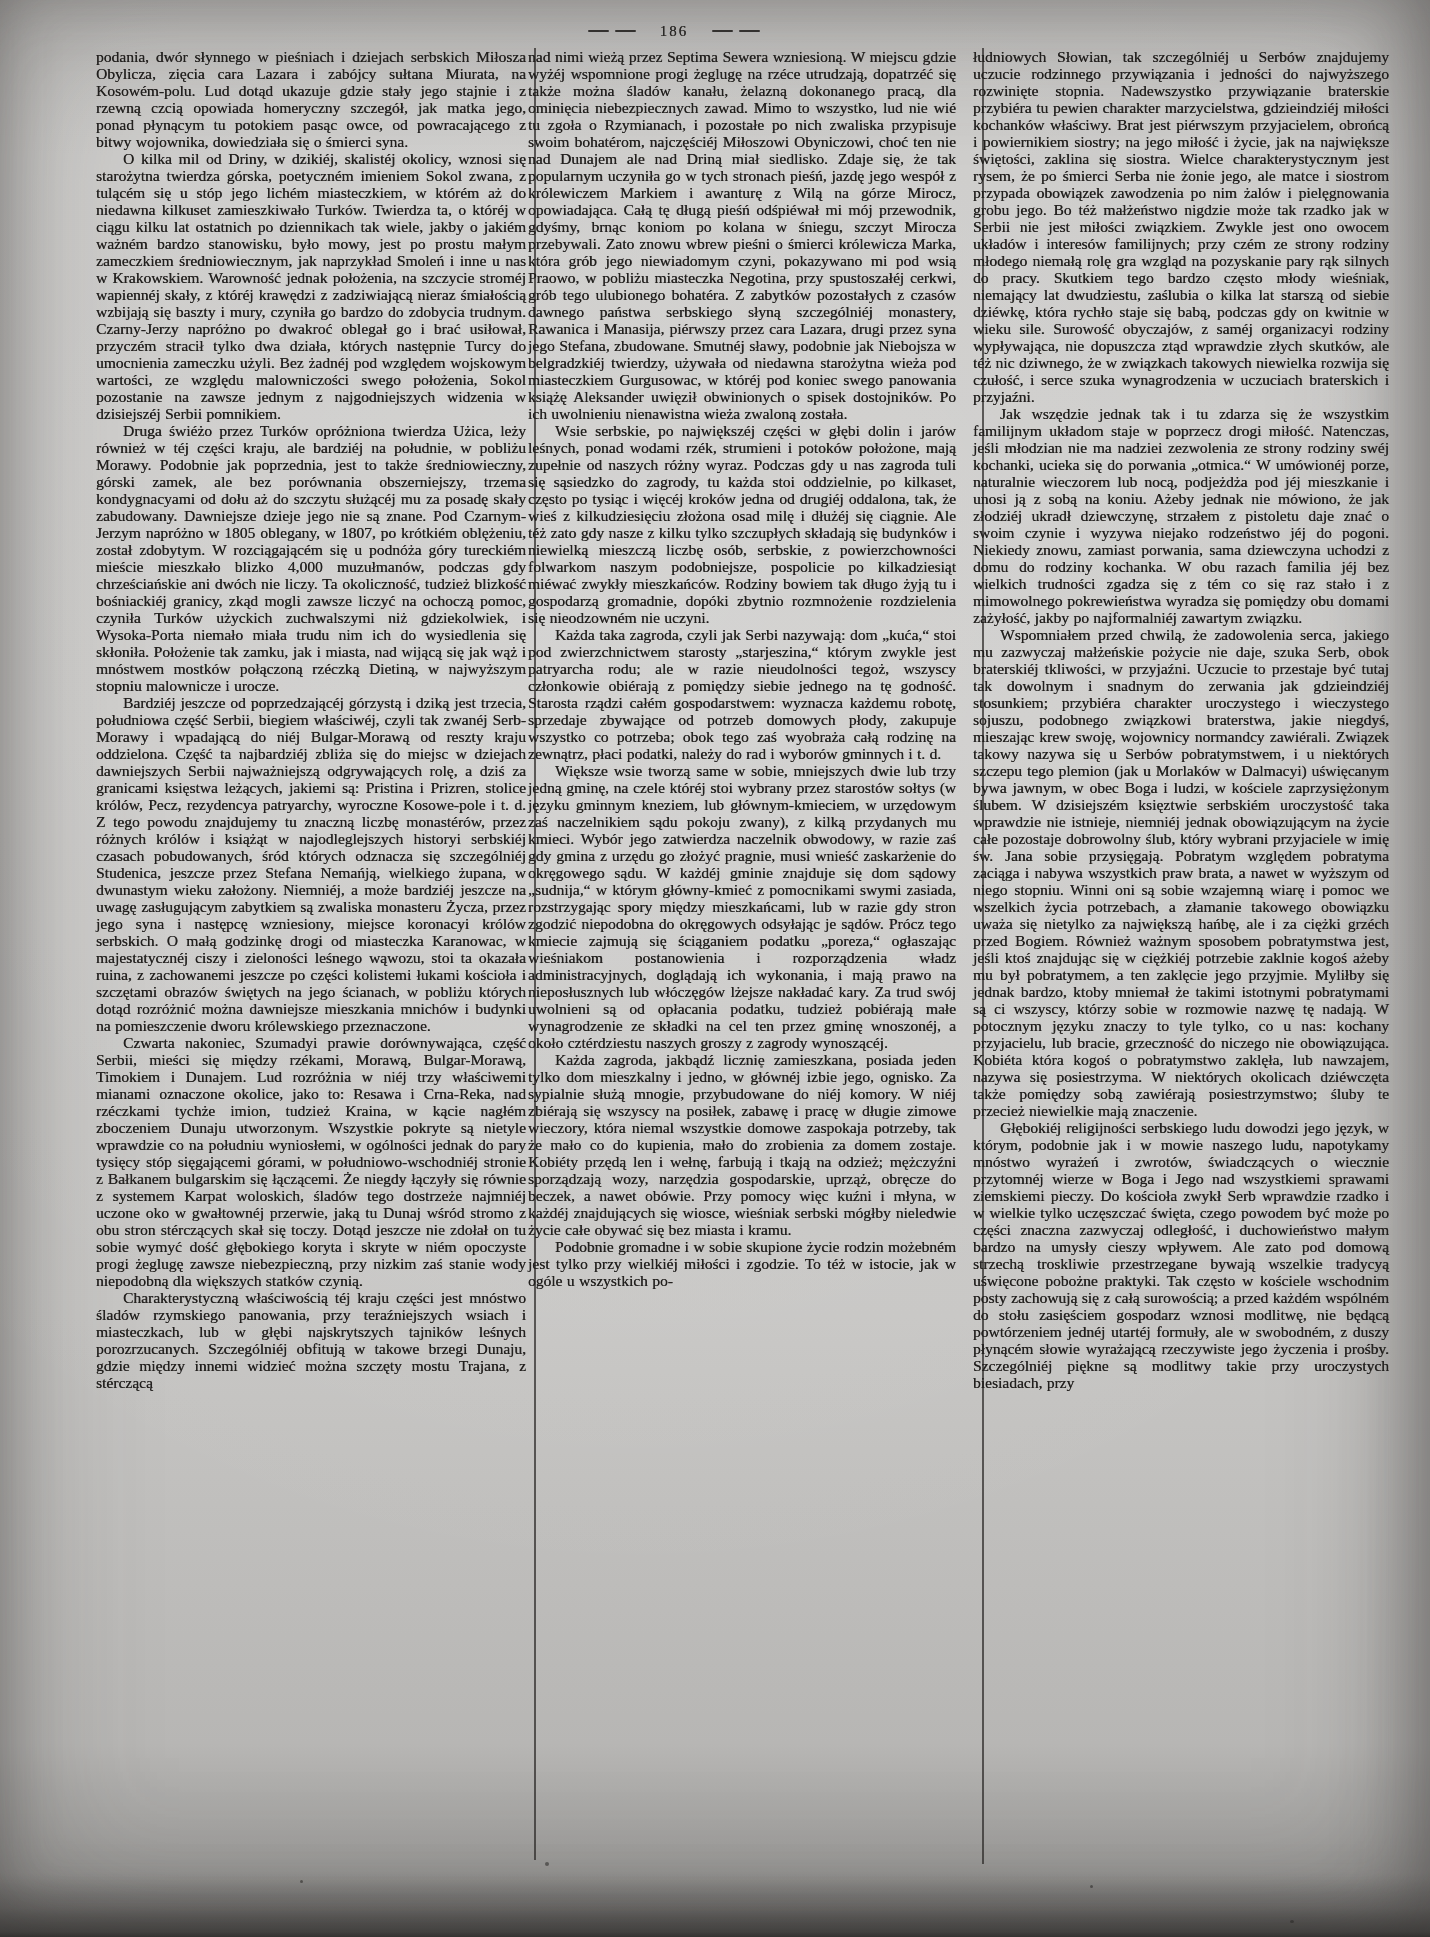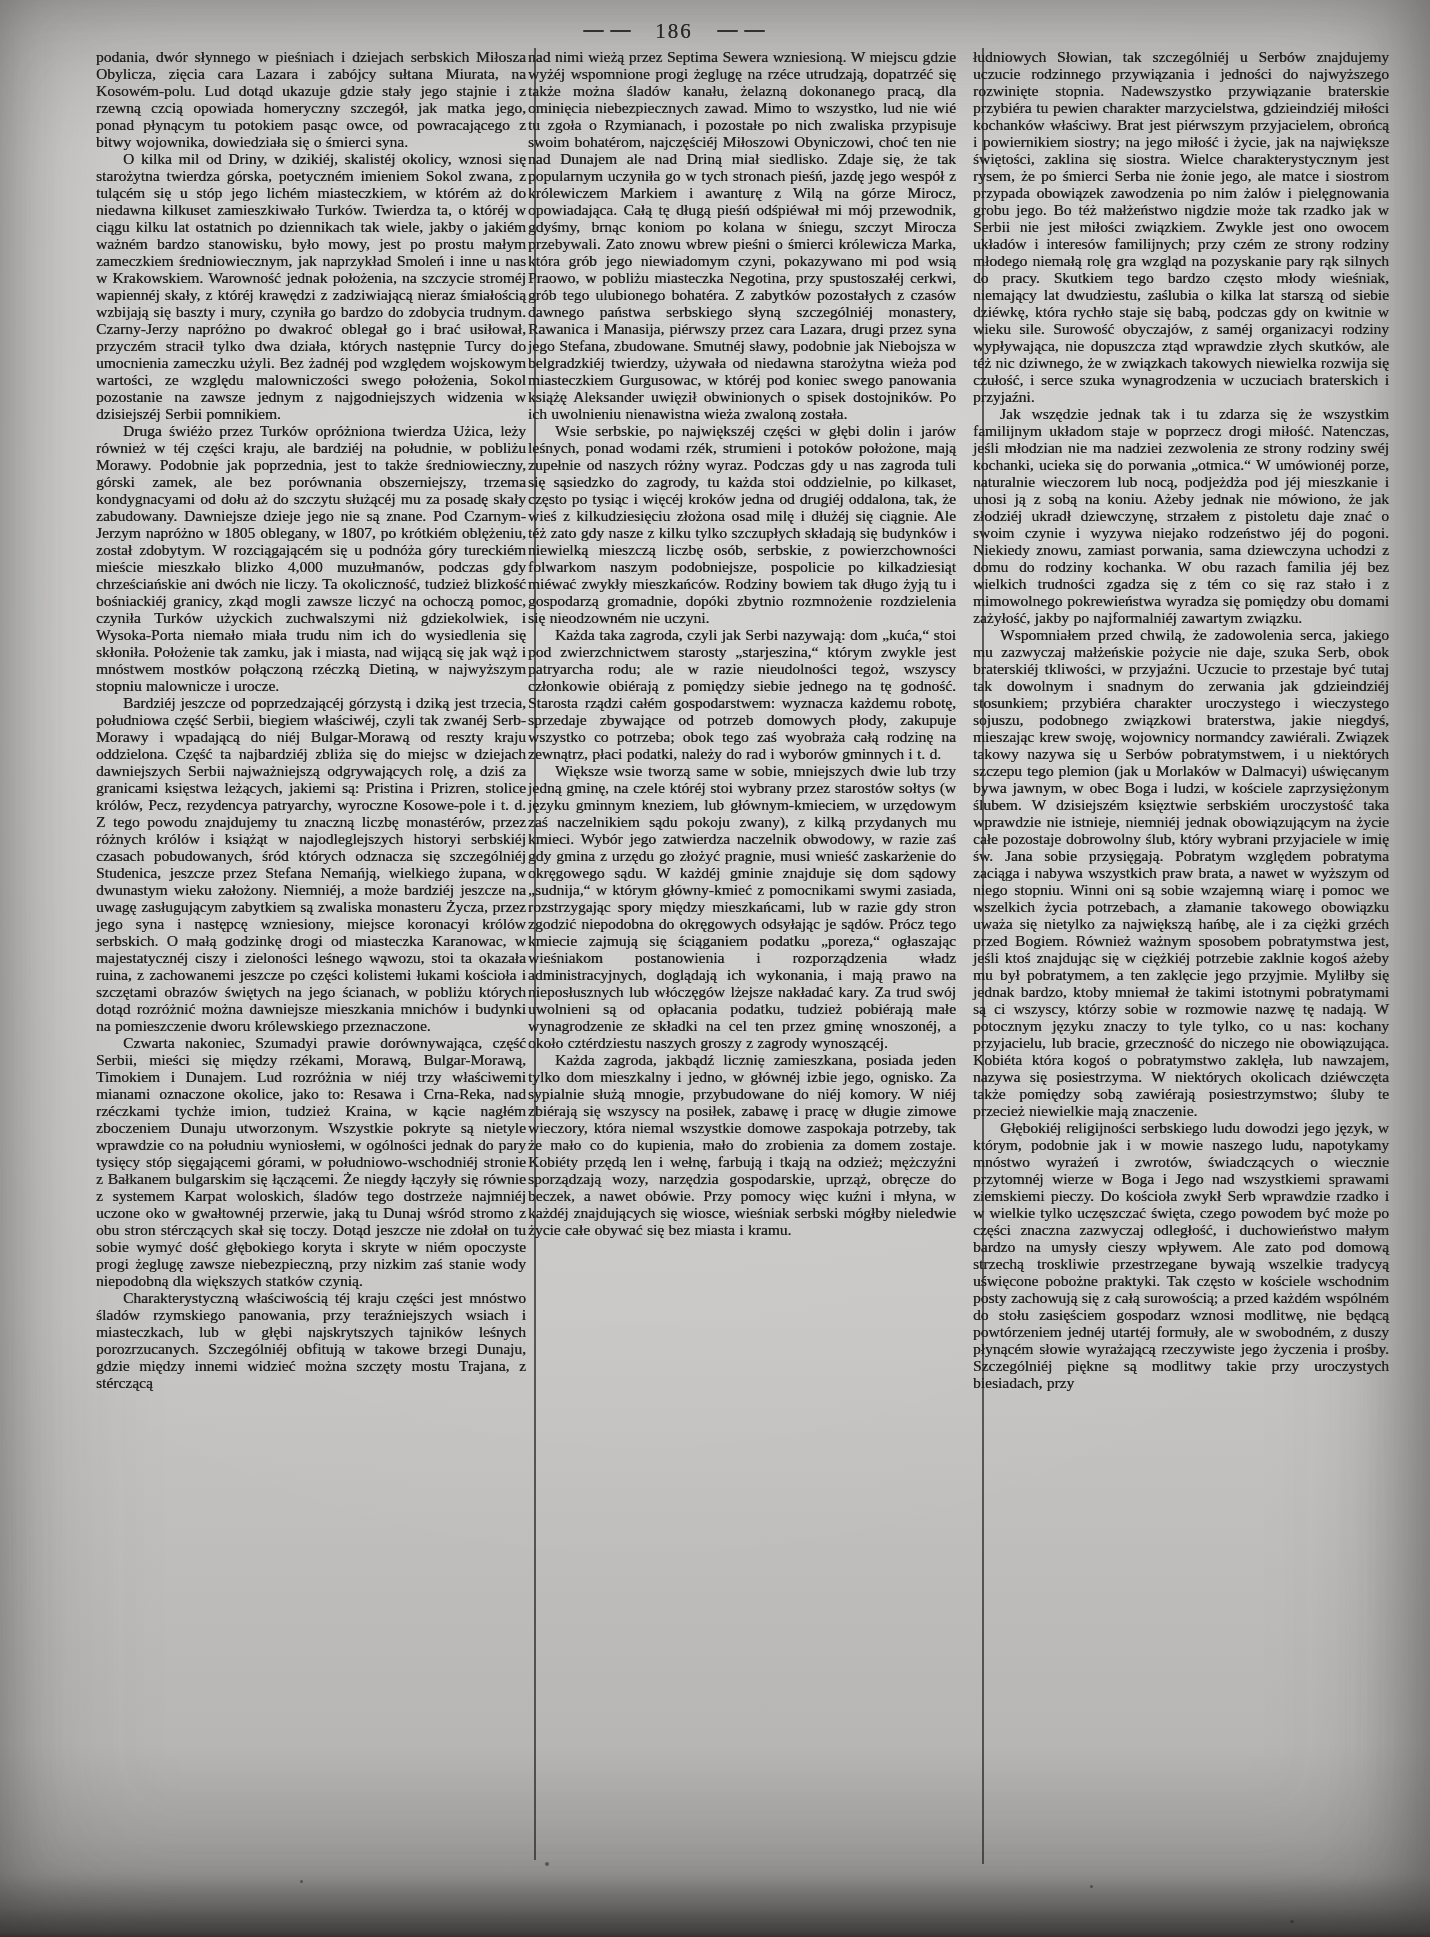--- a/index.html
+++ b/index.html
@@ -15,21 +15,21 @@
     font-family:"Liberation Serif","DejaVu Serif",serif;
     color:#211f1d;
   }
   .header{
     position:absolute;top:16px;left:538px;width:272px;height:30px;
     display:flex;align-items:center;justify-content:center;gap:24px;
   }
   .rule-group{display:flex;gap:6px;align-items:center;}
   .rule{width:21px;height:2.6px;background:#33312f;border-radius:1px;}
   .page-number{
-    font-size:21px;letter-spacing:2px;color:#2a2826;
+    font-size:15px;letter-spacing:2px;color:#2a2826;
     text-shadow:0 0 .5px rgba(42,40,38,.85);
   }
   .col{
     position:absolute;top:48px;
     text-align:justify;
     font-size:15.5px;line-height:17px;
     text-shadow:.3px 0 0 rgba(33,31,29,.85);
     word-spacing:.5px;
   }
   #col1{left:96px;width:430px;}
@@ -74,20 +74,21 @@
       <p class="para">Czwarta nakoniec, Szumadyi prawie dorównywająca, część Serbii, mieści się między rzékami, Morawą, Bulgar-Morawą, Timokiem i Dunajem. Lud rozróżnia w niéj trzy właściwemi mianami oznaczone okolice, jako to: Resawa i Crna-Reka, nad rzéczkami tychże imion, tudzież Kraina, w kącie nagłém zboczeniem Dunaju utworzonym. Wszystkie pokryte są nietyle wprawdzie co na południu wyniosłemi, w ogólności jednak do pary tysięcy stóp sięgającemi górami, w południowo-wschodniéj stronie z Bałkanem bulgarskim się łączącemi. Że niegdy łączyły się równie z systemem Karpat woloskich, śladów tego dostrzeże najmniéj uczone oko w gwałtownéj przerwie, jaką tu Dunaj wśród stromo z obu stron stérczących skał się toczy. Dotąd jeszcze nie zdołał on tu sobie wymyć dość głębokiego koryta i skryte w niém opoczyste progi żeglugę zawsze niebezpieczną, przy nizkim zaś stanie wody niepodobną dla większych statków czynią.</p>
       <p class="para">Charakterystyczną właściwością téj kraju części jest mnóstwo śladów rzymskiego panowania, przy teraźniejszych wsiach i miasteczkach, lub w głębi najskrytszych tajników leśnych porozrzucanych. Szczególniéj obfitują w takowe brzegi Dunaju, gdzie między innemi widzieć można szczęty mostu Trajana, z stérczącą</p>
     </div>
   <div id="divider1" class="divider"></div>
   <div id="col2" class="col">
       <p class="para cont">nad nimi wieżą przez Septima Sewera wzniesioną. W miejscu gdzie wyżéj wspomnione progi żeglugę na rzéce utrudzają, dopatrzéć się także można śladów kanału, żelazną dokonanego pracą, dla ominięcia niebezpiecznych zawad. Mimo to wszystko, lud nie wié tu zgoła o Rzymianach, i pozostałe po nich zwaliska przypisuje swoim bohatérom, najczęściéj Miłoszowi Obyniczowi, choć ten nie nad Dunajem ale nad Driną miał siedlisko. Zdaje się, że tak popularnym uczyniła go w tych stronach pieśń, jazdę jego wespół z królewiczem Markiem i awanturę z Wilą na górze Mirocz, opowiadająca. Całą tę długą pieśń odśpiéwał mi mój przewodnik, gdyśmy, brnąc koniom po kolana w śniegu, szczyt Mirocza przebywali. Zato znowu wbrew pieśni o śmierci królewicza Marka, która grób jego niewiadomym czyni, pokazywano mi pod wsią Praowo, w pobliżu miasteczka Negotina, przy spustoszałéj cerkwi, grób tego ulubionego bohatéra. Z zabytków pozostałych z czasów dawnego państwa serbskiego słyną szczególniéj monastery, Rawanica i Manasija, piérwszy przez cara Lazara, drugi przez syna jego Stefana, zbudowane. Smutnéj sławy, podobnie jak Niebojsza w belgradzkiéj twierdzy, używała od niedawna starożytna wieża pod miasteczkiem Gurgusowac, w któréj pod koniec swego panowania książę Aleksander uwięził obwinionych o spisek dostojników. Po ich uwolnieniu nienawistna wieża zwaloną została.</p>
       <p class="para">Wsie serbskie, po największéj części w głębi dolin i jarów leśnych, ponad wodami rzék, strumieni i potoków położone, mają zupełnie od naszych różny wyraz. Podczas gdy u nas zagroda tuli się sąsiedzko do zagrody, tu każda stoi oddzielnie, po kilkaset, często po tysiąc i więcéj kroków jedna od drugiéj oddalona, tak, że wieś z kilkudziesięciu złożona osad milę i dłużéj się ciągnie. Ale téż zato gdy nasze z kilku tylko szczupłych składają się budynków i niewielką mieszczą liczbę osób, serbskie, z powierzchowności folwarkom naszym podobniejsze, pospolicie po kilkadziesiąt miéwać zwykły mieszkańców. Rodziny bowiem tak długo żyją tu i gospodarzą gromadnie, dopóki zbytnio rozmnożenie rozdzielenia się nieodzowném nie uczyni.</p>
       <p class="para">Każda taka zagroda, czyli jak Serbi nazywają: dom „kuća,“ stoi pod zwierzchnictwem starosty „starjeszina,“ którym zwykle jest patryarcha rodu; ale w razie nieudolności tegoż, wszyscy członkowie obiérają z pomiędzy siebie jednego na tę godność. Starosta rządzi całém gospodarstwem: wyznacza każdemu robotę, sprzedaje zbywające od potrzeb domowych płody, zakupuje wszystko co potrzeba; obok tego zaś wyobraża całą rodzinę na zewnątrz, płaci podatki, należy do rad i wyborów gminnych i t. d.</p>
       <p class="para">Większe wsie tworzą same w sobie, mniejszych dwie lub trzy jedną gminę, na czele któréj stoi wybrany przez starostów sołtys (w języku gminnym kneziem, lub głównym-kmieciem, w urzędowym zaś naczelnikiem sądu pokoju zwany), z kilką przydanych mu kmieci. Wybór jego zatwierdza naczelnik obwodowy, w razie zaś gdy gmina z urzędu go złożyć pragnie, musi wnieść zaskarżenie do okręgowego sądu. W każdéj gminie znajduje się dom sądowy „sudnija,“ w którym główny-kmieć z pomocnikami swymi zasiada, rozstrzygając spory między mieszkańcami, lub w razie gdy stron zgodzić niepodobna do okręgowych odsyłając je sądów. Prócz tego kmiecie zajmują się ściąganiem podatku „poreza,“ ogłaszając wieśniakom postanowienia i rozporządzenia władz administracyjnych, doglądają ich wykonania, i mają prawo na nieposłusznych lub włóczęgów lżejsze nakładać kary. Za trud swój uwolnieni są od opłacania podatku, tudzież pobiérają małe wynagrodzenie ze składki na cel ten przez gminę wnoszonéj, a około cztérdziestu naszych groszy z zagrody wynoszącéj.</p>
       <p class="para">Każda zagroda, jakbądź licznie zamieszkana, posiada jeden tylko dom mieszkalny i jedno, w głównéj izbie jego, ognisko. Za sypialnie służą mnogie, przybudowane do niéj komory. W niéj zbiérają się wszyscy na posiłek, zabawę i pracę w długie zimowe wieczory, która niemal wszystkie domowe zaspokaja potrzeby, tak że mało co do kupienia, mało do zrobienia za domem zostaje. Kobiéty przędą len i wełnę, farbują i tkają na odzież; mężczyźni sporządzają wozy, narzędzia gospodarskie, uprząż, obręcze do beczek, a nawet obówie. Przy pomocy więc kuźni i młyna, w każdéj znajdujących się wiosce, wieśniak serbski mógłby nieledwie życie całe obywać się bez miasta i kramu.</p>
+      <p class="para">Podobnie gromadne i w sobie skupione życie rodzin możebném jest tylko przy wielkiéj miłości i zgodzie. To téż w istocie, jak w ogóle u wszystkich po-</p>
     </div>
   <div id="divider2" class="divider"></div>
   <div id="col3" class="col">
       <p class="para cont">łudniowych Słowian, tak szczególniéj u Serbów znajdujemy uczucie rodzinnego przywiązania i jedności do najwyższego rozwinięte stopnia. Nadewszystko przywiązanie braterskie przybiéra tu pewien charakter marzycielstwa, gdzieindziéj miłości kochanków właściwy. Brat jest piérwszym przyjacielem, obrońcą i powiernikiem siostry; na jego miłość i życie, jak na największe świętości, zaklina się siostra. Wielce charakterystycznym jest rysem, że po śmierci Serba nie żonie jego, ale matce i siostrom przypada obowiązek zawodzenia po nim żalów i pielęgnowania grobu jego. Bo téż małżeństwo nigdzie może tak rzadko jak w Serbii nie jest miłości związkiem. Zwykle jest ono owocem układów i interesów familijnych; przy czém ze strony rodziny młodego niemałą rolę gra wzgląd na pozyskanie pary rąk silnych do pracy. Skutkiem tego bardzo często młody wieśniak, niemający lat dwudziestu, zaślubia o kilka lat starszą od siebie dziéwkę, która rychło staje się babą, podczas gdy on kwitnie w wieku sile. Surowość obyczajów, z saméj organizacyi rodziny wypływająca, nie dopuszcza ztąd wprawdzie złych skutków, ale téż nic dziwnego, że w związkach takowych niewielka rozwija się czułość, i serce szuka wynagrodzenia w uczuciach braterskich i przyjaźni.</p>
       <p class="para">Jak wszędzie jednak tak i tu zdarza się że wszystkim familijnym układom staje w poprzecz drogi miłość. Natenczas, jeśli młodzian nie ma nadziei zezwolenia ze strony rodziny swéj kochanki, ucieka się do porwania „otmica.“ W umówionéj porze, naturalnie wieczorem lub nocą, podjeżdża pod jéj mieszkanie i unosi ją z sobą na koniu. Ażeby jednak nie mówiono, że jak złodziéj ukradł dziewczynę, strzałem z pistoletu daje znać o swoim czynie i wyzywa niejako rodzeństwo jéj do pogoni. Niekiedy znowu, zamiast porwania, sama dziewczyna uchodzi z domu do rodziny kochanka. W obu razach familia jéj bez wielkich trudności zgadza się z tém co się raz stało i z mimowolnego pokrewieństwa wyradza się pomiędzy obu domami zażyłość, jakby po najformalniéj zawartym związku.</p>
       <p class="para">Wspomniałem przed chwilą, że zadowolenia serca, jakiego mu zazwyczaj małżeńskie pożycie nie daje, szuka Serb, obok braterskiéj tkliwości, w przyjaźni. Uczucie to przestaje być tutaj tak dowolnym i snadnym do zerwania jak gdzieindziéj stosunkiem; przybiéra charakter uroczystego i wieczystego sojuszu, podobnego związkowi braterstwa, jakie niegdyś, mieszając krew swoję, wojownicy normandcy zawiérali. Związek takowy nazywa się u Serbów pobratymstwem, i u niektórych szczepu tego plemion (jak u Morlaków w Dalmacyi) uświęcanym bywa jawnym, w obec Boga i ludzi, w kościele zaprzysiężonym ślubem. W dzisiejszém księztwie serbskiém uroczystość taka wprawdzie nie istnieje, niemniéj jednak obowiązującym na życie całe pozostaje dobrowolny ślub, który wybrani przyjaciele w imię św. Jana sobie przysięgają. Pobratym względem pobratyma zaciąga i nabywa wszystkich praw brata, a nawet w wyższym od niego stopniu. Winni oni są sobie wzajemną wiarę i pomoc we wszelkich życia potrzebach, a złamanie takowego obowiązku uważa się nietylko za największą hańbę, ale i za ciężki grzéch przed Bogiem. Również ważnym sposobem pobratymstwa jest, jeśli ktoś znajdując się w ciężkiéj potrzebie zaklnie kogoś ażeby mu był pobratymem, a ten zaklęcie jego przyjmie. Myliłby się jednak bardzo, ktoby mniemał że takimi istotnymi pobratymami są ci wszyscy, którzy sobie w rozmowie nazwę tę nadają. W potocznym języku znaczy to tyle tylko, co u nas: kochany przyjacielu, lub bracie, grzeczność do niczego nie obowiązująca. Kobiéta która kogoś o pobratymstwo zaklęła, lub nawzajem, nazywa się posiestrzyma. W niektórych okolicach dziéwczęta także pomiędzy sobą zawiérają posiestrzymstwo; śluby te przecież niewielkie mają znaczenie.</p>
       <p class="para">Głębokiéj religijności serbskiego ludu dowodzi jego język, w którym, podobnie jak i w mowie naszego ludu, napotykamy mnóstwo wyrażeń i zwrotów, świadczących o wiecznie przytomnéj wierze w Boga i Jego nad wszystkiemi sprawami ziemskiemi pieczy. Do kościoła zwykł Serb wprawdzie rzadko i w wielkie tylko uczęszczać święta, czego powodem być może po części znaczna zazwyczaj odległość, i duchowieństwo małym bardzo na umysły cieszy wpływem. Ale zato pod domową strzechą troskliwie przestrzegane bywają wszelkie tradycyą uświęcone pobożne praktyki. Tak często w kościele wschodnim posty zachowują się z całą surowością; a przed każdém wspólném do stołu zasięściem gospodarz wznosi modlitwę, nie będącą powtórzeniem jednéj utartéj formuły, ale w swobodném, z duszy płynącém słowie wyrażającą rzeczywiste jego życzenia i prośby. Szczególniéj piękne są modlitwy takie przy uroczystych biesiadach, przy</p>
     </div>
 
   <span class="speck" style="left:760px;top:1065px;width:3px;height:3px;"></span>

